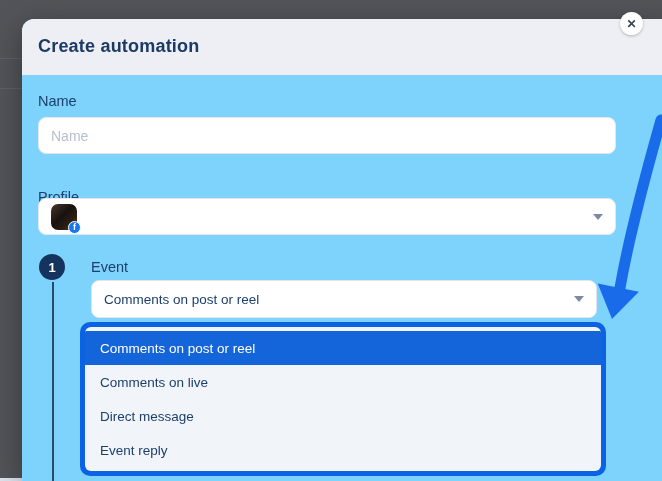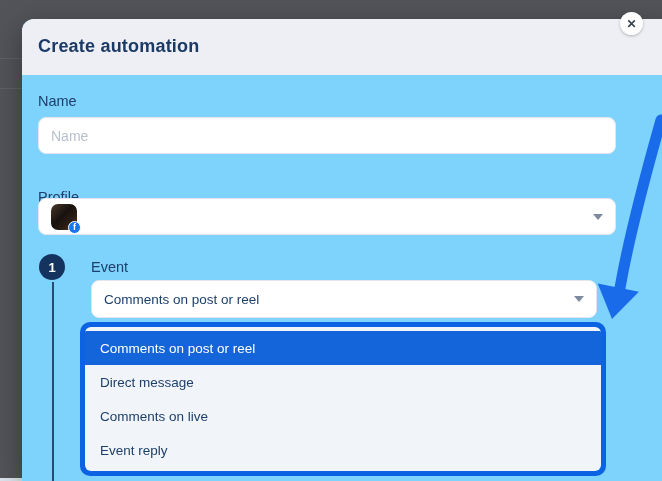--- a/index.html
+++ b/index.html
@@ -97,22 +97,22 @@
     <div class="step-line"></div>
 
     <div class="select-box event-select">
       <div class="select-value">Comments on post or reel</div>
       <div class="chevron"></div>
     </div>
 
     <div class="dropdown">
       <div class="dropdown-panel">
         <div class="dropdown-option selected">Comments on post or reel</div>
+        <div class="dropdown-option">Comments on live</div>
         <div class="dropdown-option">Direct message</div>
-        <div class="dropdown-option">Comments on live</div>
         <div class="dropdown-option">Event reply</div>
       </div>
     </div>
   </div>
 
   <div class="close-btn">
     <span>✕</span>
   </div>
 
   <svg class="arrow-overlay" viewBox="0 0 662 481">

